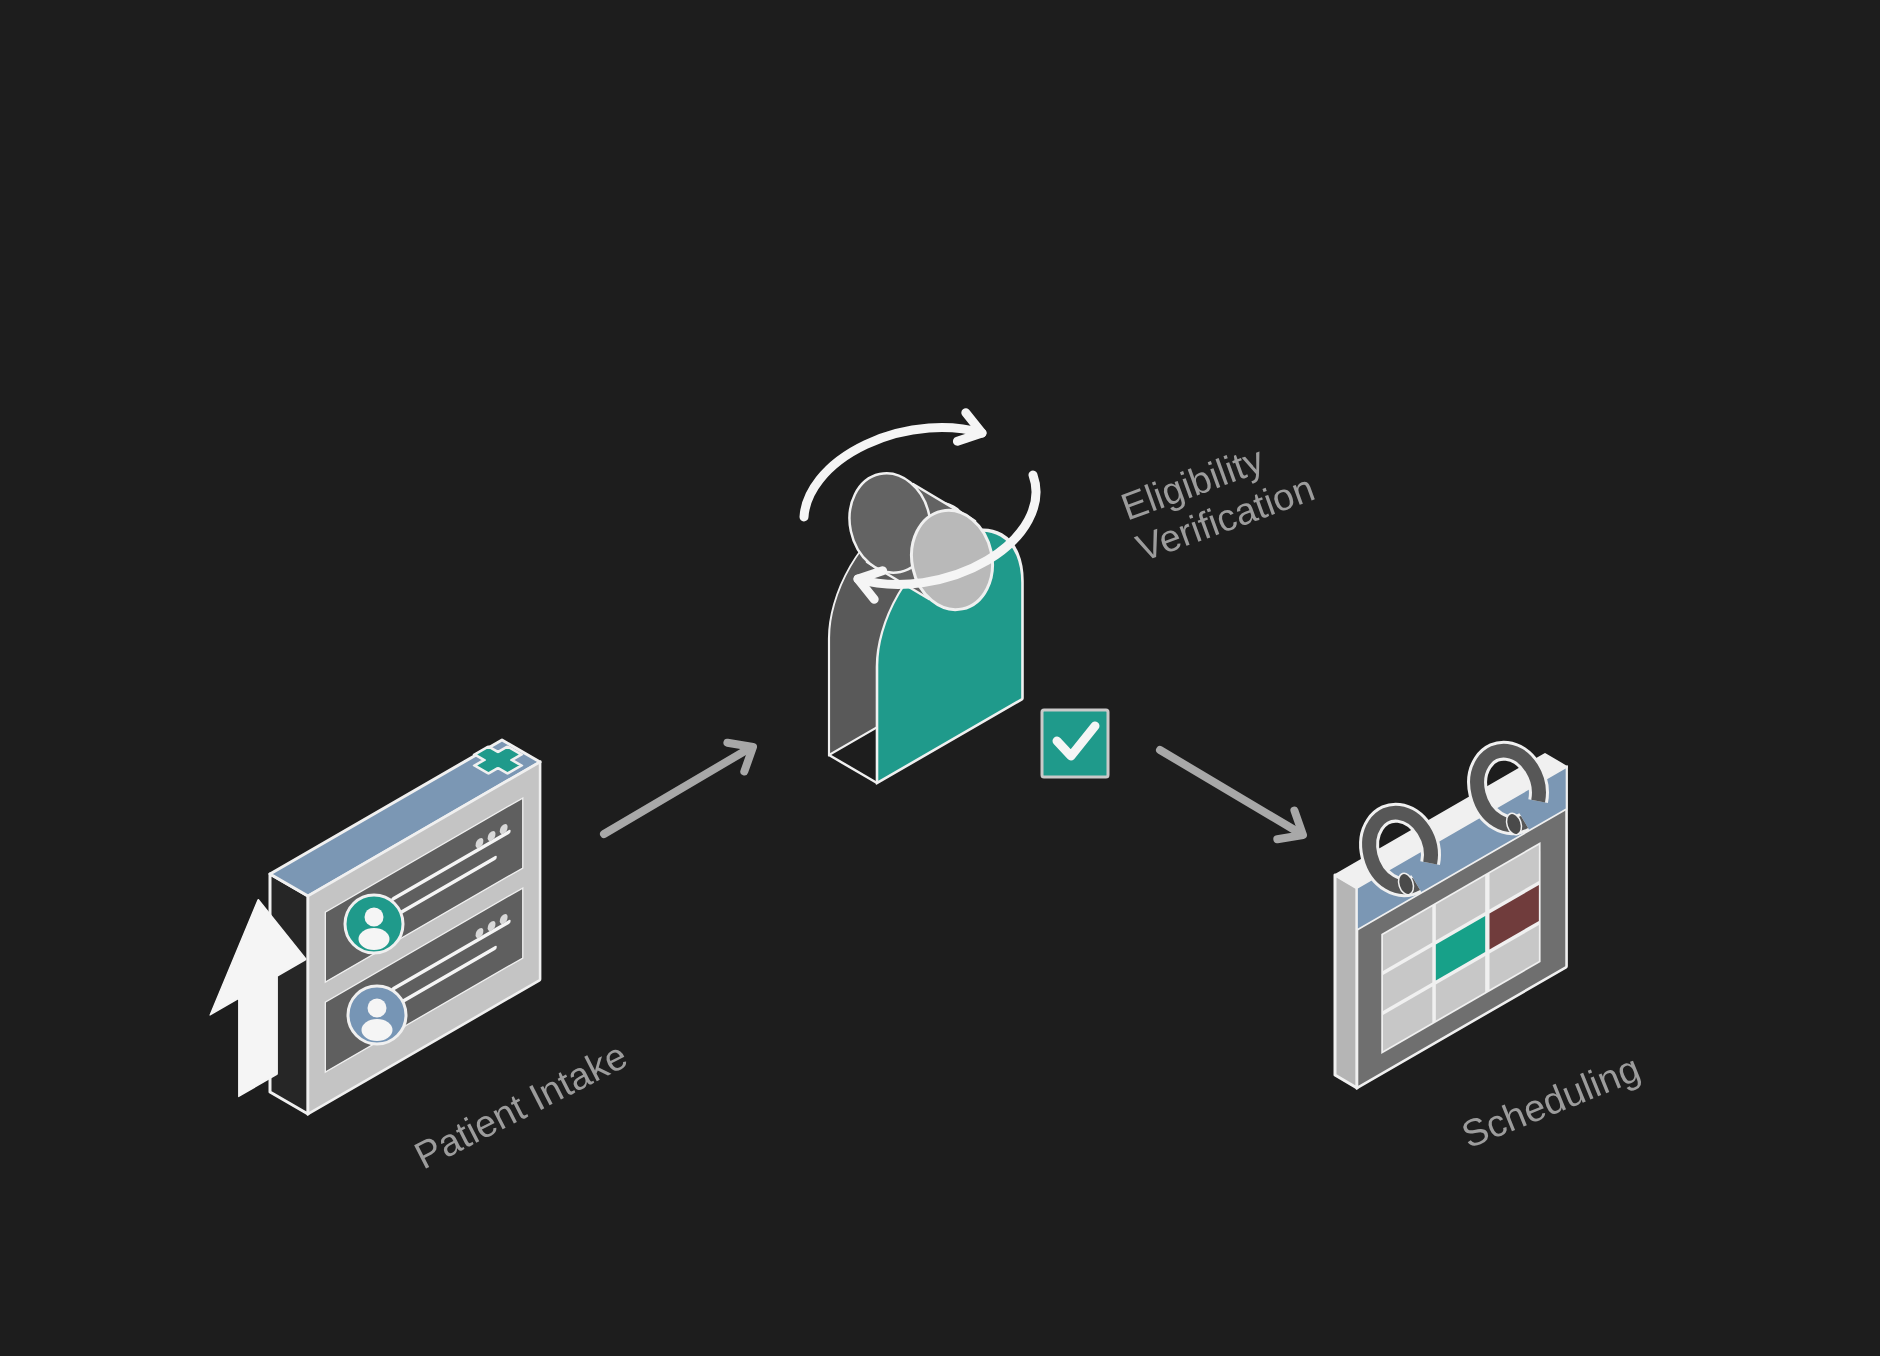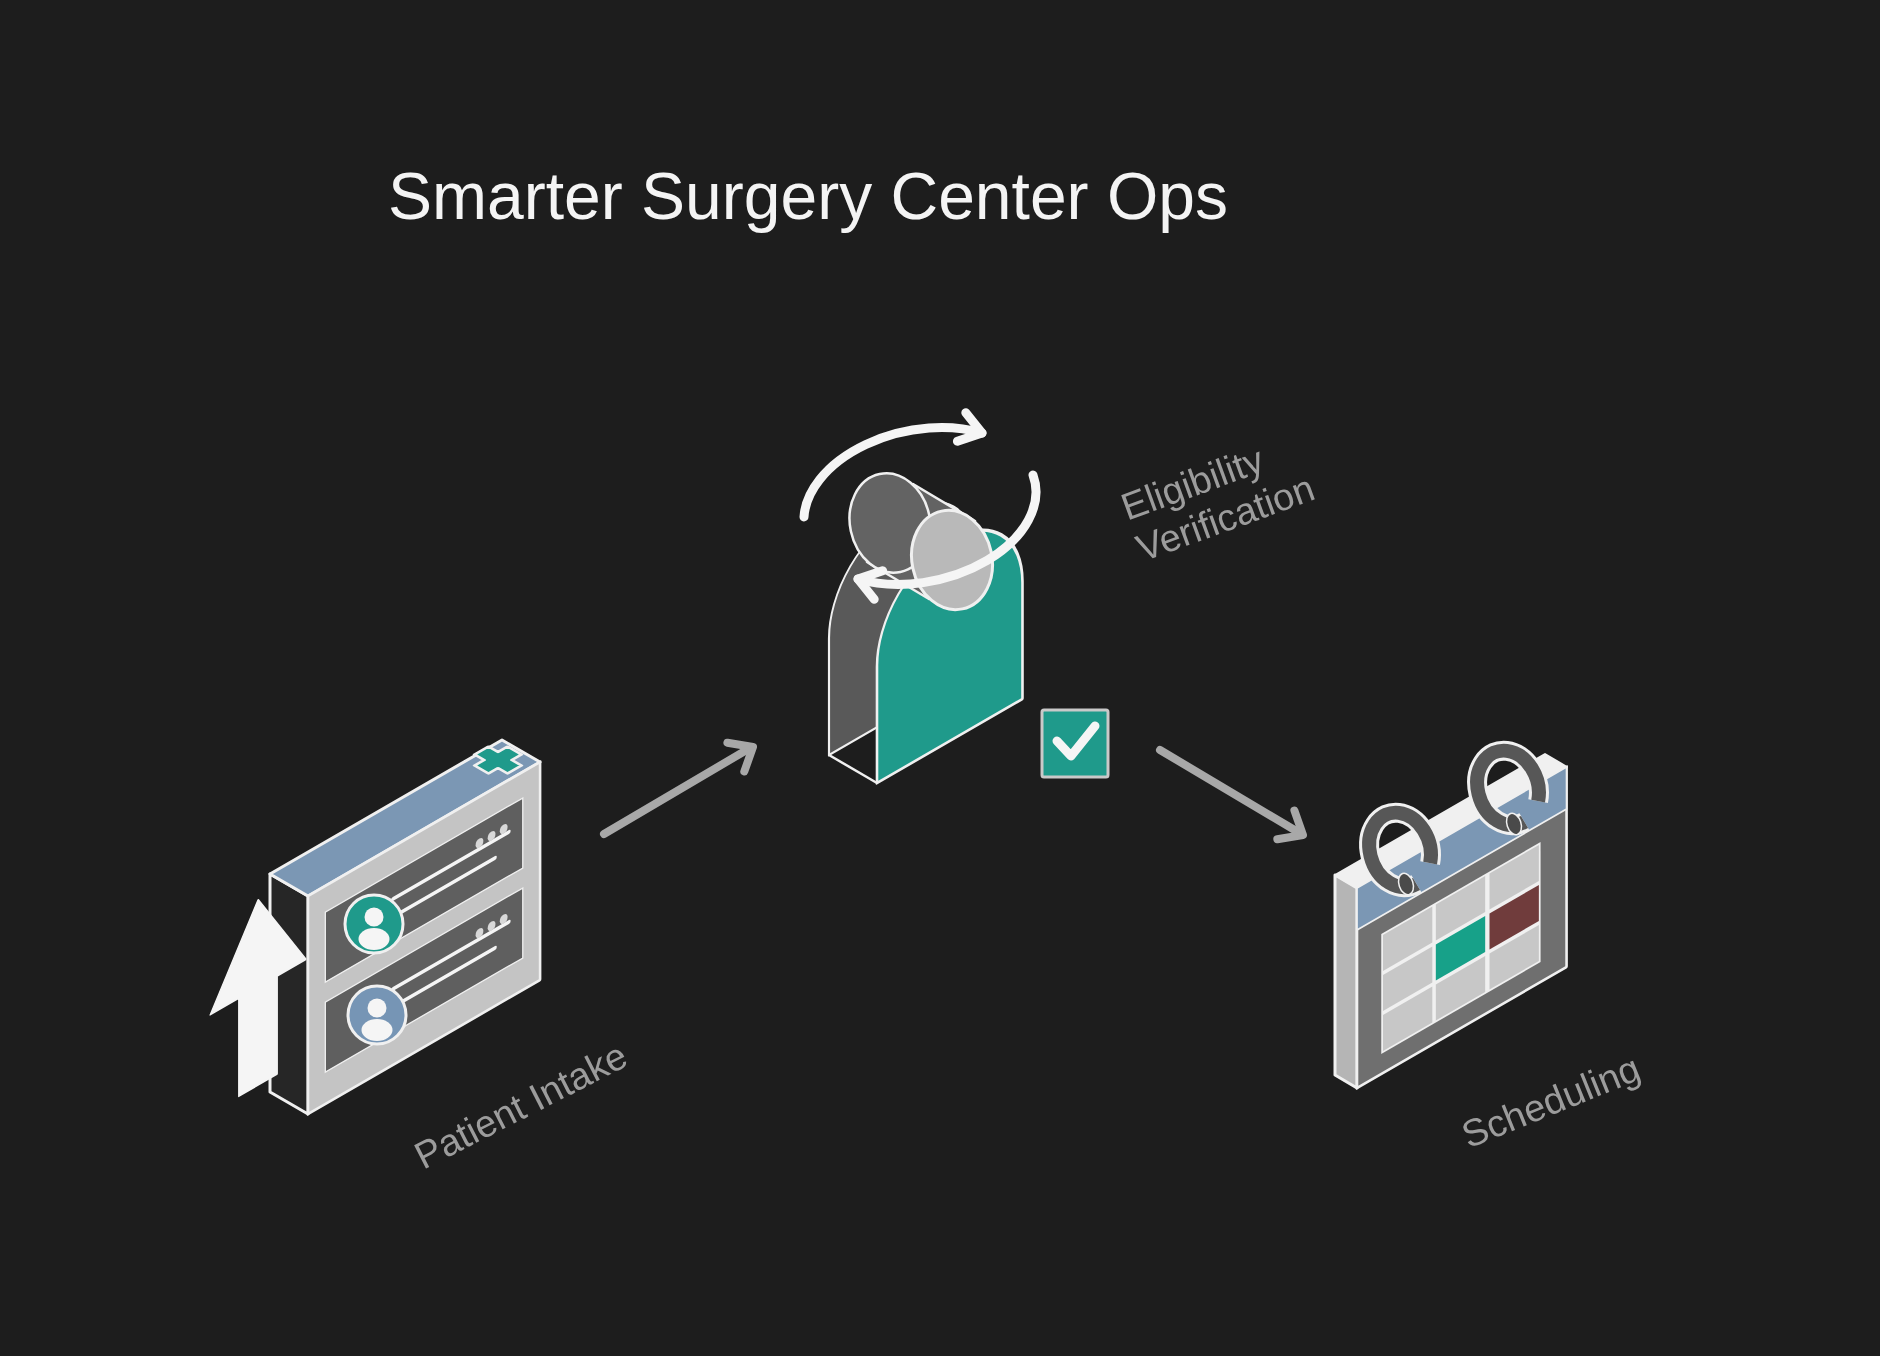--- a/index.html
+++ b/index.html
@@ -140,21 +140,20 @@
       </g>
       <g transform="translate(1508,788) rotate(-18)">
         <path d="M 5.2,37.4 A 30,38 0 1 1 24.6,21.8" style="fill:none;stroke:var(--c-outline);stroke-width:20"></path>
         <path d="M 5.2,37.4 A 30,38 0 1 1 24.6,21.8" style="fill:none;stroke:var(--c-ring);stroke-width:14"></path>
       </g>
       <ellipse cx="1406" cy="884" rx="7" ry="11" transform="rotate(-18 1406 884)" style="fill:var(--c-ring_hole);stroke:var(--c-outline);stroke-width:1.5"></ellipse>
       <ellipse cx="1514" cy="824" rx="7" ry="11" transform="rotate(-18 1514 824)" style="fill:var(--c-ring_hole);stroke:var(--c-outline);stroke-width:1.5"></ellipse>
     </g>
   </svg>
 
-  <h1 class="title">Smarter Surgery Center Ops</h1>
 
   <div class="label label-intake">Patient Intake</div>
 
   <div class="label label-elig">
     <span>Eligibility</span>
     <span>Verification</span>
   </div>
 
   <div class="label label-sched">Scheduling</div>
 

